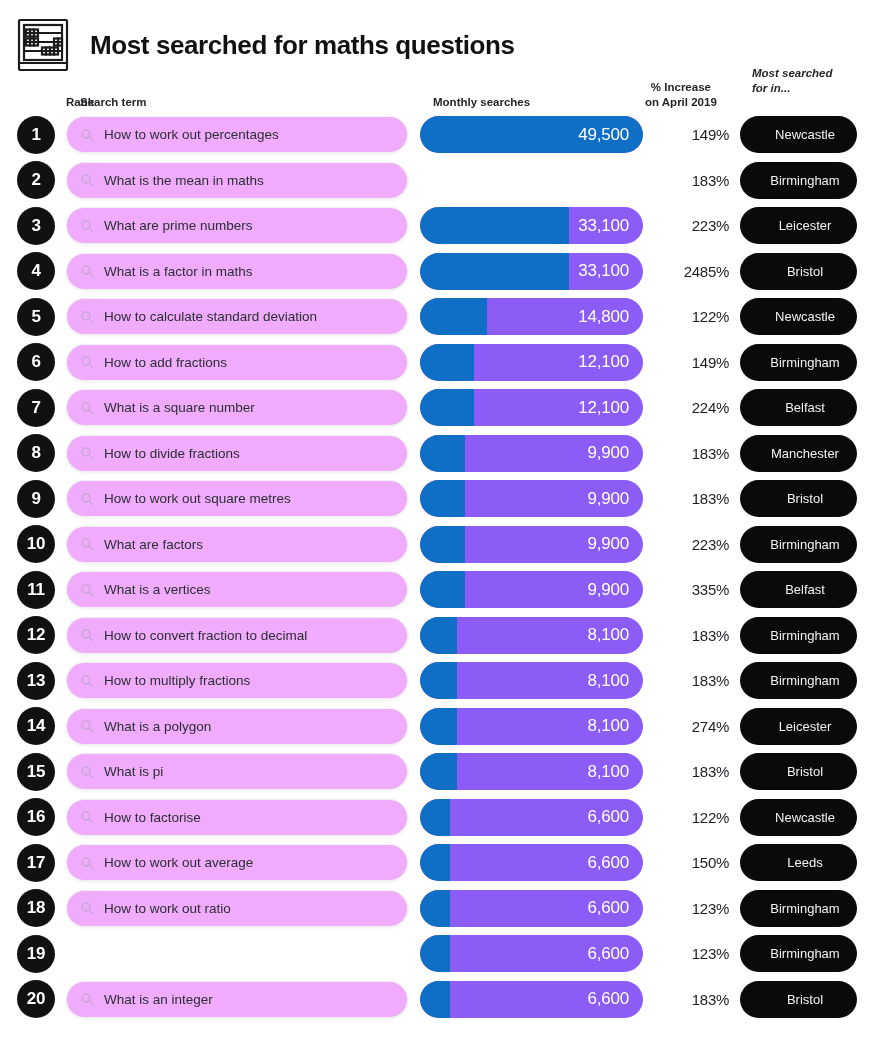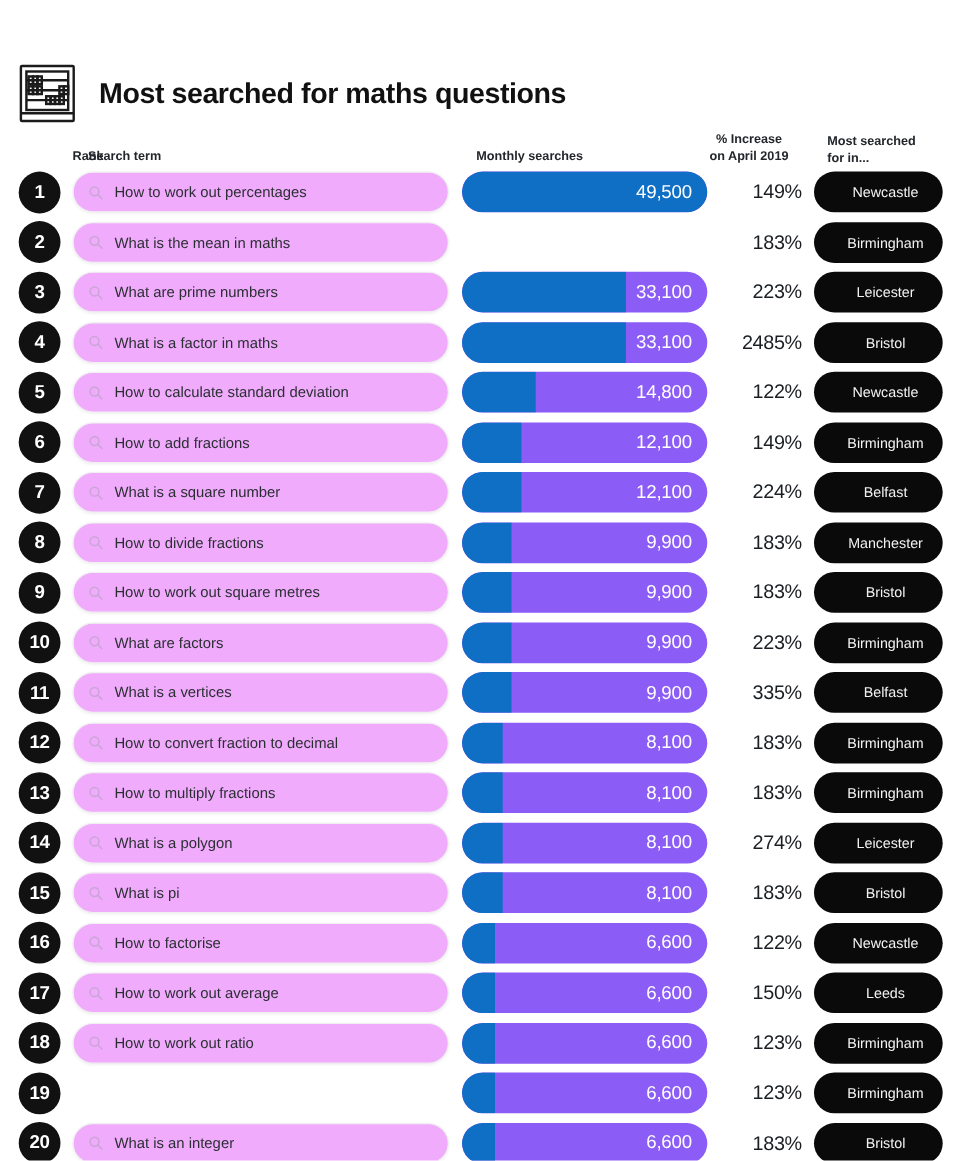--- a/index.html
+++ b/index.html
@@ -11,21 +11,20 @@
     font-family: "Liberation Sans", sans-serif;
     color: #111111;
     overflow: hidden;
   }
 
   .page {
     position: relative;
     width: 872px;
     height: 893px;
     padding: 0;
-    margin-top: 40px;
   }
 
   
   .header {
     display: flex;
     align-items: center;
     gap: 18px;
     padding: 14px 0 0 14px;
     height: 76px;
   }
@@ -47,21 +46,21 @@
     position: absolute;
     font-size: 11.5px;
     font-weight: 700;
     color: #23272b;
     line-height: 1.25;
   }
   .ch-rank       { left: 18px;  bottom: 3px; padding-left: 48px; }
   .ch-term       { left: 80px;  bottom: 3px; }
   .ch-monthly    { left: 433px; bottom: 3px; }
   .ch-increase   { left: 645px; bottom: 3px; text-align: center; }
-  .ch-city       { left: 752px; bottom: 1px; }
+  .ch-city       { left: 752px; bottom: 17px; font-style: italic; }
 
   
   .rows { position: relative; }
 
   .row {
     position: relative;
     height: 45.5px;
     display: flex;
     align-items: center;
   }
@@ -136,21 +135,21 @@
     padding-right: 14px;
     letter-spacing: -0.2px;
   }
 
   
   .pct {
     position: absolute;
     left: 645px;
     width: 84px;
     text-align: right;
-    font-size: 18px;
+    font-size: 15px;
     font-weight: 500;
     color: #1b1f23;
     letter-spacing: -0.3px;
   }
 
   
   .city-pill {
     position: absolute;
     left: 740px;
     width: 117px;

